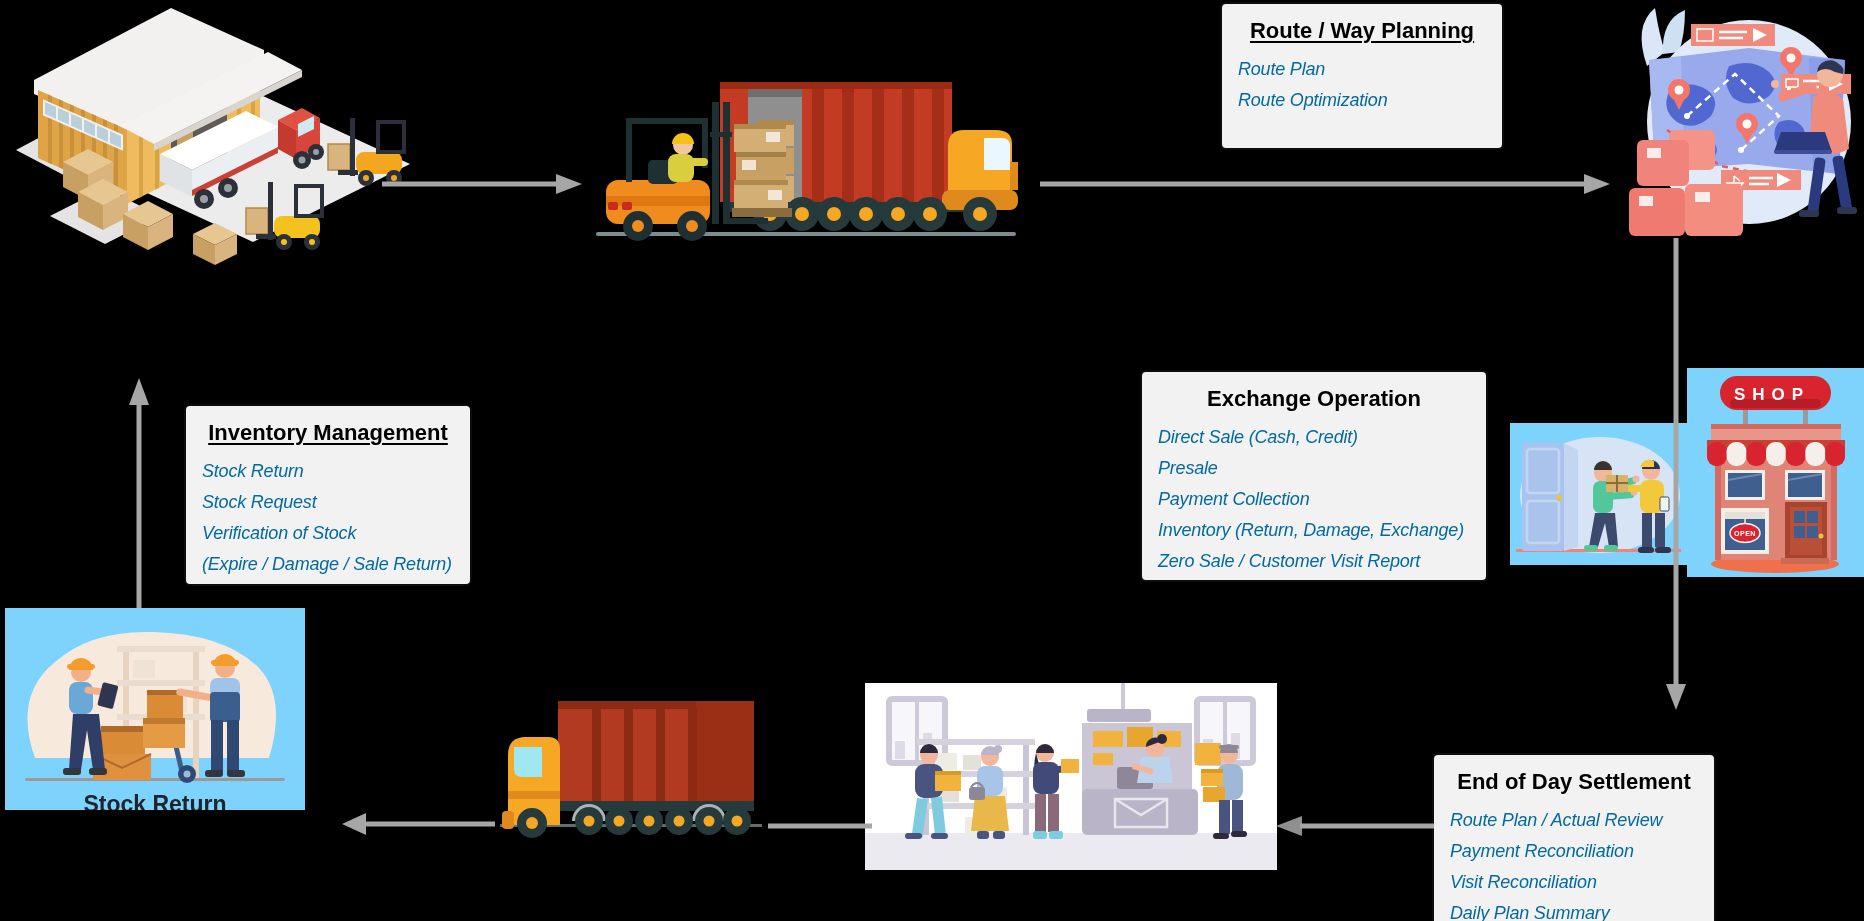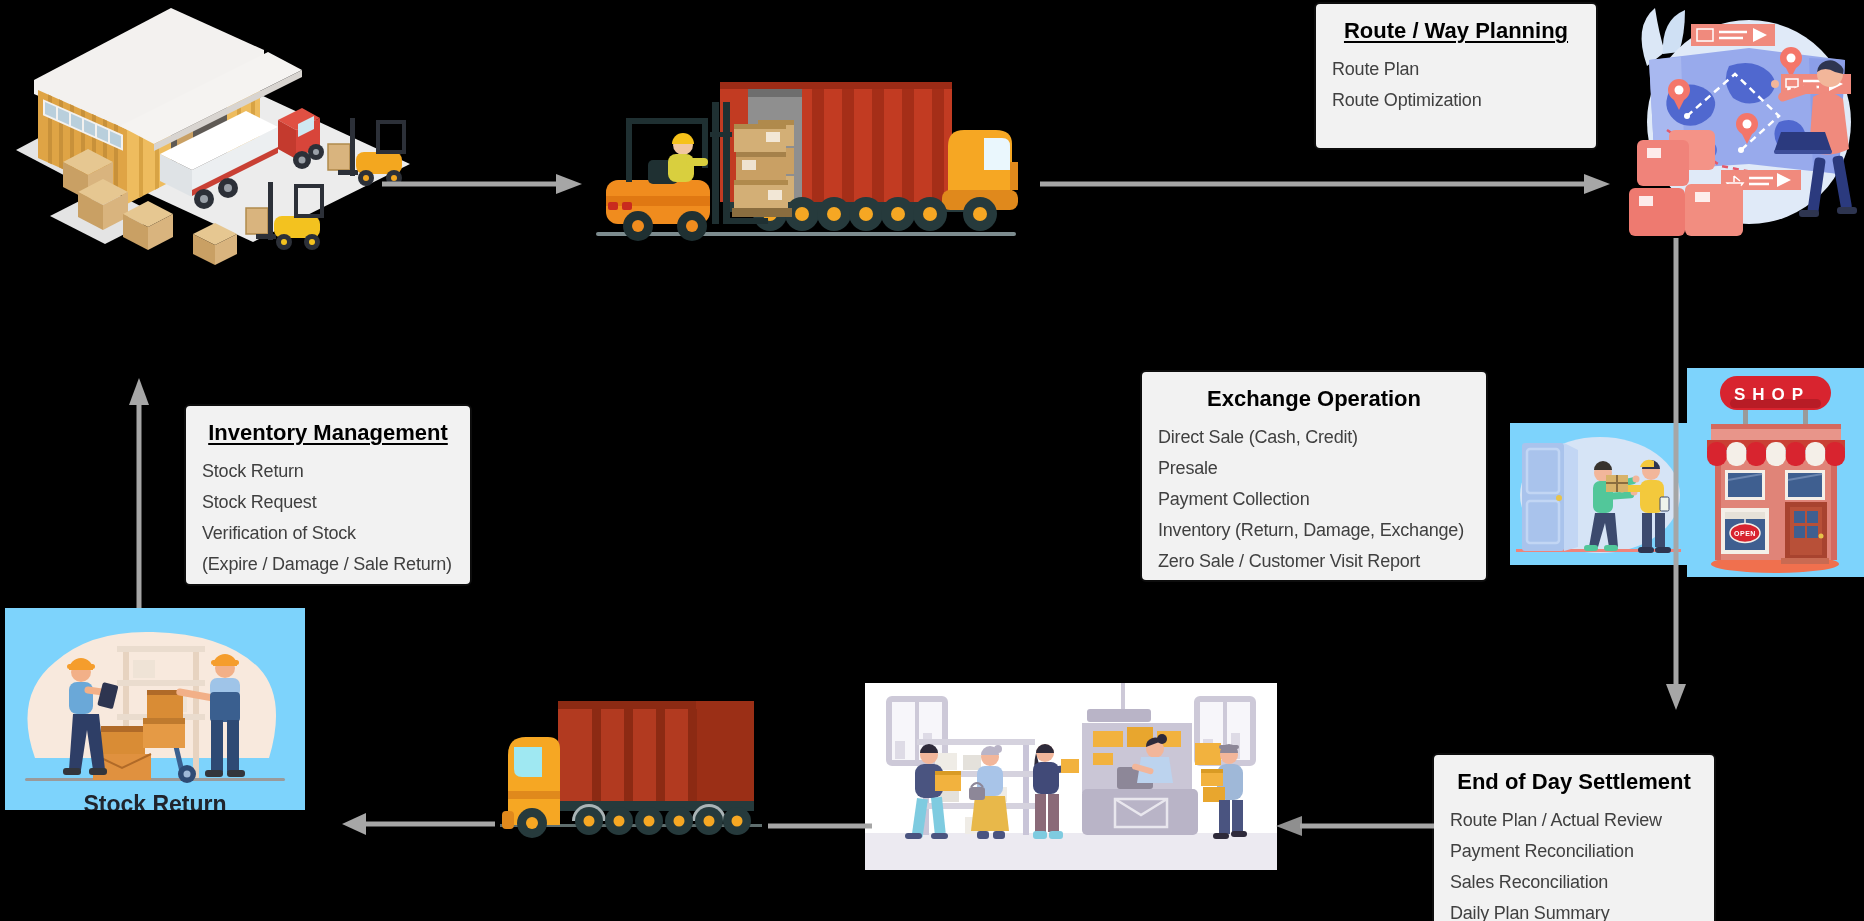--- a/index.html
+++ b/index.html
@@ -7,21 +7,21 @@
           font-family:"Liberation Sans",sans-serif;}
   .illus{position:absolute;}
   .card{position:absolute;background:#7dd3fc;}
   .card svg{position:absolute;left:0;top:0;}
   .arrow{position:absolute;z-index:6;}
   .flowbox{position:absolute;background:#f2f2f2;border:2px solid #0d0d0d;border-radius:6px;
            box-sizing:border-box;padding:10px 16px 8px;color:#141414;z-index:4;}
   .flowbox .title{font-size:22px;font-weight:700;text-align:center;margin:4px 0 10px;color:#000;}
   .flowbox .title.underlined{text-decoration:underline;text-underline-offset:3px;}
   .flowbox ul{list-style:none;margin:0;padding:0;}
-  .flowbox li{font-size:18px;line-height:31px;white-space:nowrap;letter-spacing:-0.2px;color:#404040;}
+  .flowbox li{font-size:18px;line-height:31px;white-space:nowrap;letter-spacing:-0.2px;color:#0369a1;font-style:italic;}
   #stock-return-card{overflow:hidden;}
   .card-caption{position:absolute;left:0;right:0;top:183px;text-align:center;
                 font-size:23px;font-weight:800;color:#20242c;z-index:2;}
 </style>
 </head>
 <body>
 
 <div id="canvas">
 
   <svg class="arrow" style="left:382px;top:171px" width="200" height="26" viewBox="0 0 200 26">
@@ -302,21 +302,21 @@
       <circle cx="146" cy="82" r="4" fill="#f2b69a"></circle>
       <circle cx="201" cy="72" r="13" fill="#f2b69a"></circle>
       <path d="M188,70 a13,13 0 0 1 22,-8 q6,4 4,10 l-8,-2 q-10,-6 -18,0 z" fill="#2e3550"></path>
       <g>
         <polygon points="152,130 196,130 203,150 145,150" fill="#2b3a7e"></polygon>
         <rect x="145" y="148" width="58" height="4" rx="2" fill="#3d4e9a"></rect>
       </g>
     </g>
   </svg>
 
-  <div class="flowbox" style="left:1314px;top:2px;width:284px;height:148px;">
+  <div class="flowbox" style="left:1220px;top:2px;width:284px;height:148px;">
     <div class="title underlined">Route / Way Planning</div>
     <ul>
       <li>Route Plan</li>
       <li>Route Optimization</li>
     </ul>
   </div>
 
   <div class="flowbox" style="left:184px;top:404px;width:288px;height:182px;">
     <div class="title underlined">Inventory Management</div>
     <ul>
@@ -336,21 +336,21 @@
       <li>Inventory (Return, Damage, Exchange)</li>
       <li>Zero Sale / Customer Visit Report</li>
     </ul>
   </div>
 
   <div class="flowbox" style="left:1432px;top:753px;width:284px;height:180px;">
     <div class="title">End of Day Settlement</div>
     <ul>
       <li>Route Plan / Actual Review</li>
       <li>Payment Reconciliation</li>
-      <li>Sales Reconciliation</li>
+      <li>Visit Reconciliation</li>
       <li>Daily Plan Summary</li>
     </ul>
   </div>
 
   <div class="card" style="left:1510px;top:423px;width:177px;height:142px;">
     <svg width="177" height="142" viewBox="0 0 177 142">
       <ellipse cx="90" cy="72" rx="80" ry="58" fill="#d6e4f6"></ellipse>
       <rect x="6" y="126" width="165" height="3" fill="#f0837a"></rect>
       <g>
         <rect x="12" y="20" width="42" height="108" rx="3" fill="#a9c3ec"></rect>

